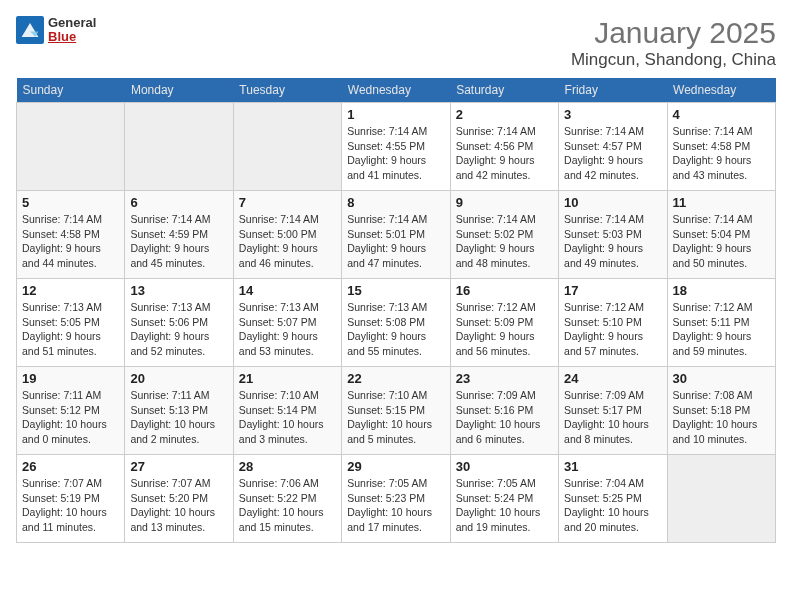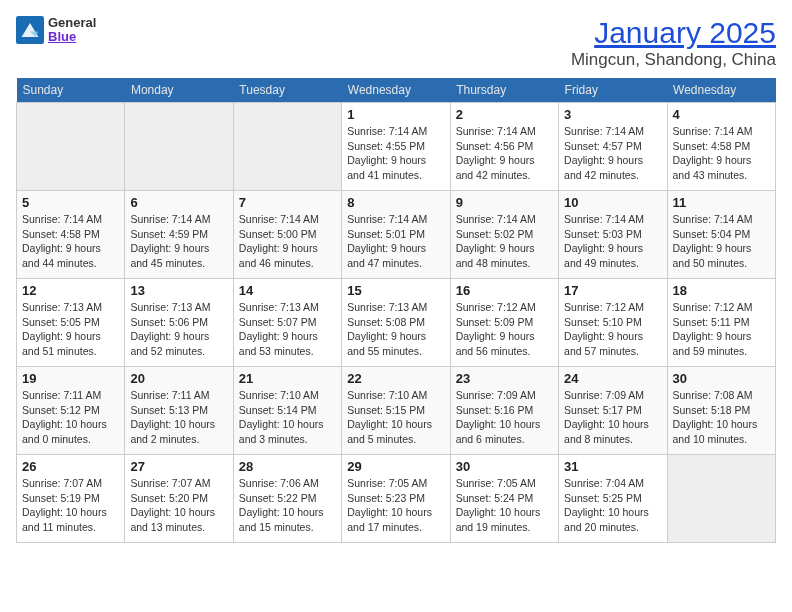--- a/index.html
+++ b/index.html
@@ -23,33 +23,32 @@
       gap: 4px;
     }
     .logo-text {
       display: flex;
       flex-direction: column;
       font-size: 13px;
       font-weight: bold;
       line-height: 1.1;
     }
     .logo-text .general { color: #333; }
-    .logo-text .blue { color: #6d28d9; text-decoration: underline; }
+    .logo-text .blue { color: #b91c1c; text-decoration: underline; }
     .logo-icon {
       width: 28px;
       height: 28px;
     }
     .title-block {
       text-align: right;
     }
     .month-title {
       font-size: 30px;
       font-weight: normal;
-      color: #1d4ed8;
-      text-decoration: underline;
+      color: #737373;
     }
     .location {
       font-size: 17px;
       color: #444;
     }
     table {
       width: 100%;
       border-collapse: collapse;
       font-size: 11px;
     }
@@ -116,21 +115,21 @@
   </div>
 </div>
 
 <table>
   <thead>
     <tr>
     <th>Sunday</th>
         <th>Monday</th>
         <th>Tuesday</th>
         <th>Wednesday</th>
-        <th>Thursday</th>
+        <th>Saturday</th>
         <th>Friday</th>
         <th>Wednesday</th>
       </tr>
   </thead>
   <tbody id="calendar-body">
   <tr>
         <td class="empty-cell"></td>
         <td class="empty-cell"></td>
         <td class="empty-cell"></td>
         <td>

